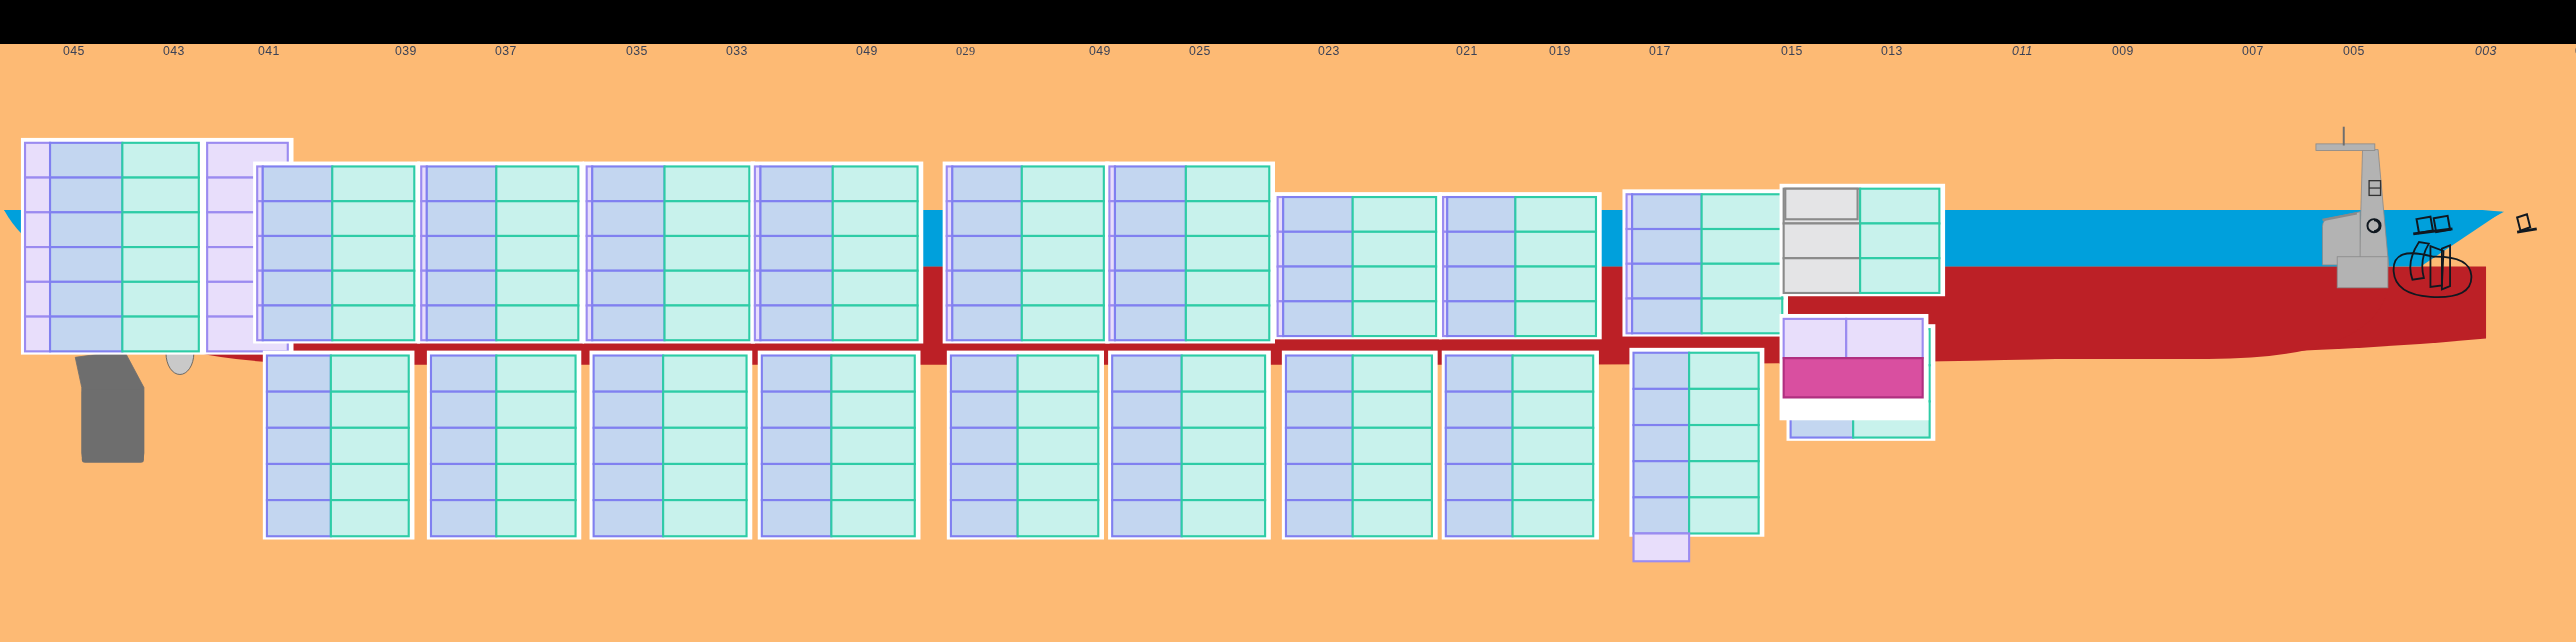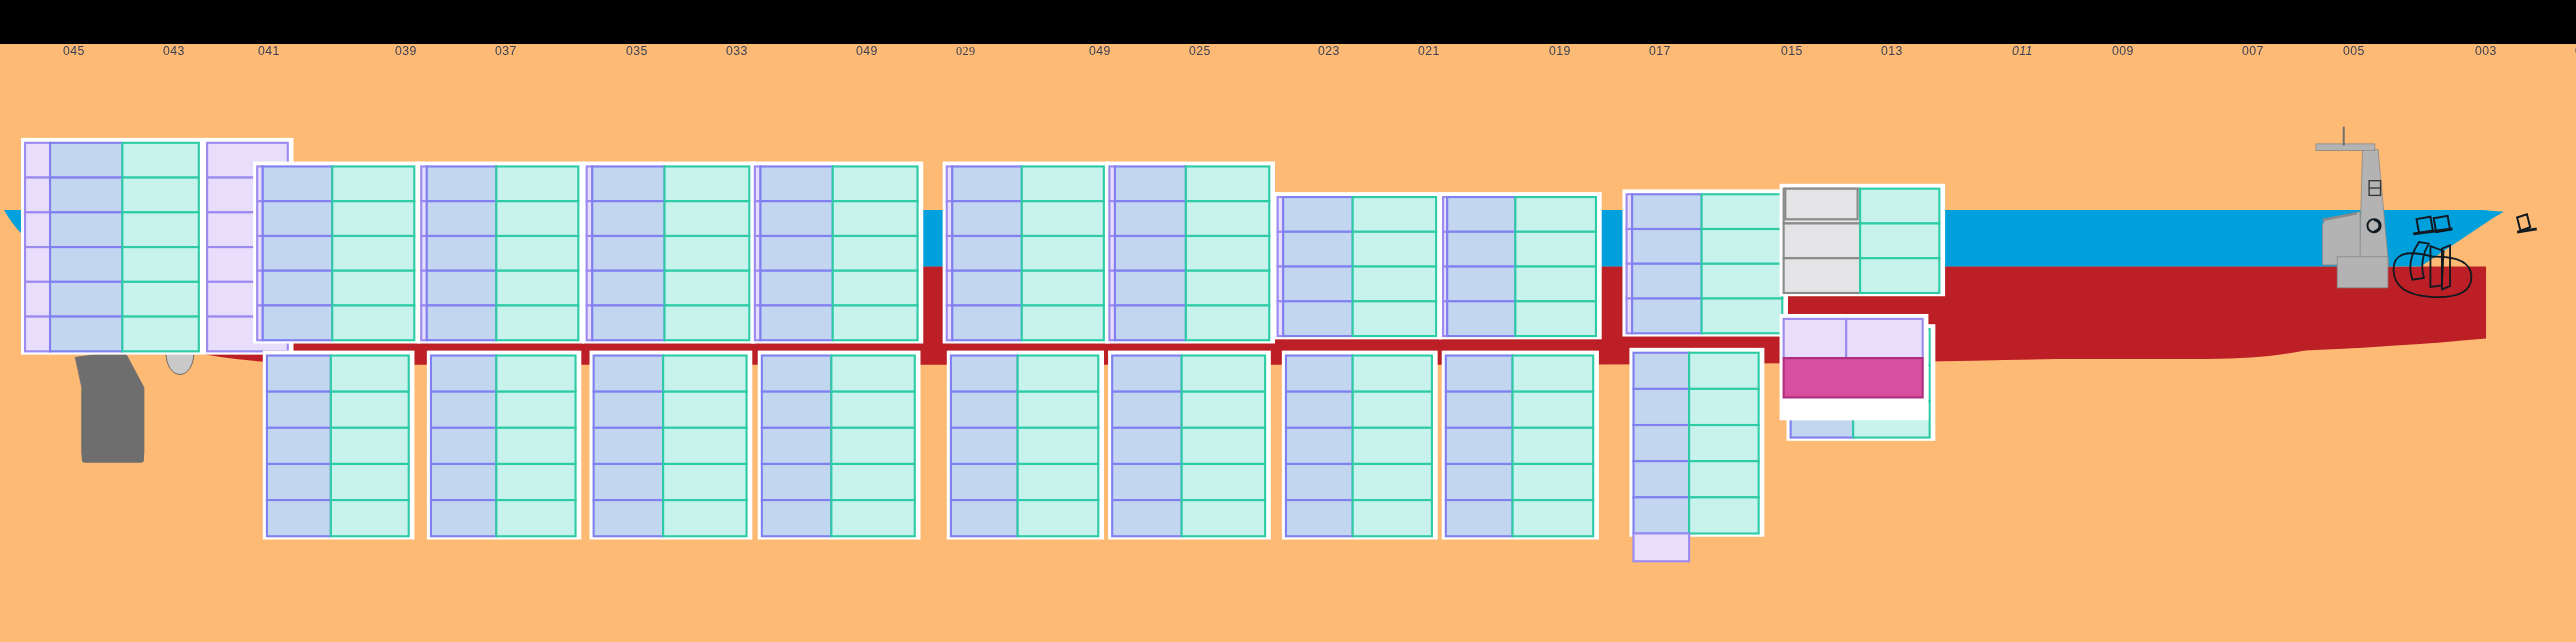--- a/index.html
+++ b/index.html
@@ -19,30 +19,30 @@
       <div class="bay-label" style="left: 258px; color: rgb(59, 66, 86);">041</div>
       <div class="bay-label" style="left: 395px; color: rgb(59, 66, 86);">039</div>
       <div class="bay-label" style="left: 495px; color: rgb(59, 66, 86);">037</div>
       <div class="bay-label" style="left: 626px; color: rgb(59, 66, 86);">035</div>
       <div class="bay-label" style="left: 726px; color: rgb(59, 66, 86);">033</div>
       <div class="bay-label" style="left: 856px; color: rgb(59, 66, 86);">049</div>
       <div class="bay-label" style="left: 956px; color: rgb(59, 66, 86); font-family: Liberation Serif, serif;">029</div>
       <div class="bay-label" style="left: 1089px; color: rgb(59, 66, 86);">049</div>
       <div class="bay-label" style="left: 1189px; color: rgb(59, 66, 86);">025</div>
       <div class="bay-label" style="left: 1318px; color: rgb(59, 66, 86);">023</div>
-      <div class="bay-label" style="left: 1418px; color: rgb(59, 66, 86);">021</div>
+      <div class="bay-label" style="left: 1456px; color: rgb(59, 66, 86);">021</div>
       <div class="bay-label" style="left: 1549px; color: rgb(59, 66, 86);">019</div>
       <div class="bay-label" style="left: 1649px; color: rgb(59, 66, 86);">017</div>
       <div class="bay-label" style="left: 1781px; color: rgb(59, 66, 86);">015</div>
       <div class="bay-label" style="left: 1881px; color: rgb(59, 66, 86);">013</div>
       <div class="bay-label" style="left: 2012px; color: rgb(59, 66, 86); font-style: italic;">011</div>
       <div class="bay-label" style="left: 2112px; color: rgb(59, 66, 86);">009</div>
       <div class="bay-label" style="left: 2242px; color: rgb(59, 66, 86);">007</div>
       <div class="bay-label" style="left: 2343px; color: rgb(59, 66, 86);">005</div>
-      <div class="bay-label" style="left: 2475px; color: rgb(59, 66, 86);">003</div>
+      <div class="bay-label" style="left: 2475px; color: rgb(59, 66, 86); font-style: italic;">003</div>
       <div class="bay-label" style="left: 2575px; color: rgb(59, 66, 86);">001</div>
     </div>
 
   <svg width="2576" height="643" viewBox="0 0 3150 786">
 
     <path d="M 150 272 L 3040 272 L 3040 360 Q 2700 392 1800 392 L 430 392 Q 250 392 188 360 Q 150 330 150 272 Z" fill="#BC2026"></path>
 
     <path d="M 150 272
          L 2920 272
          L 2920 300

